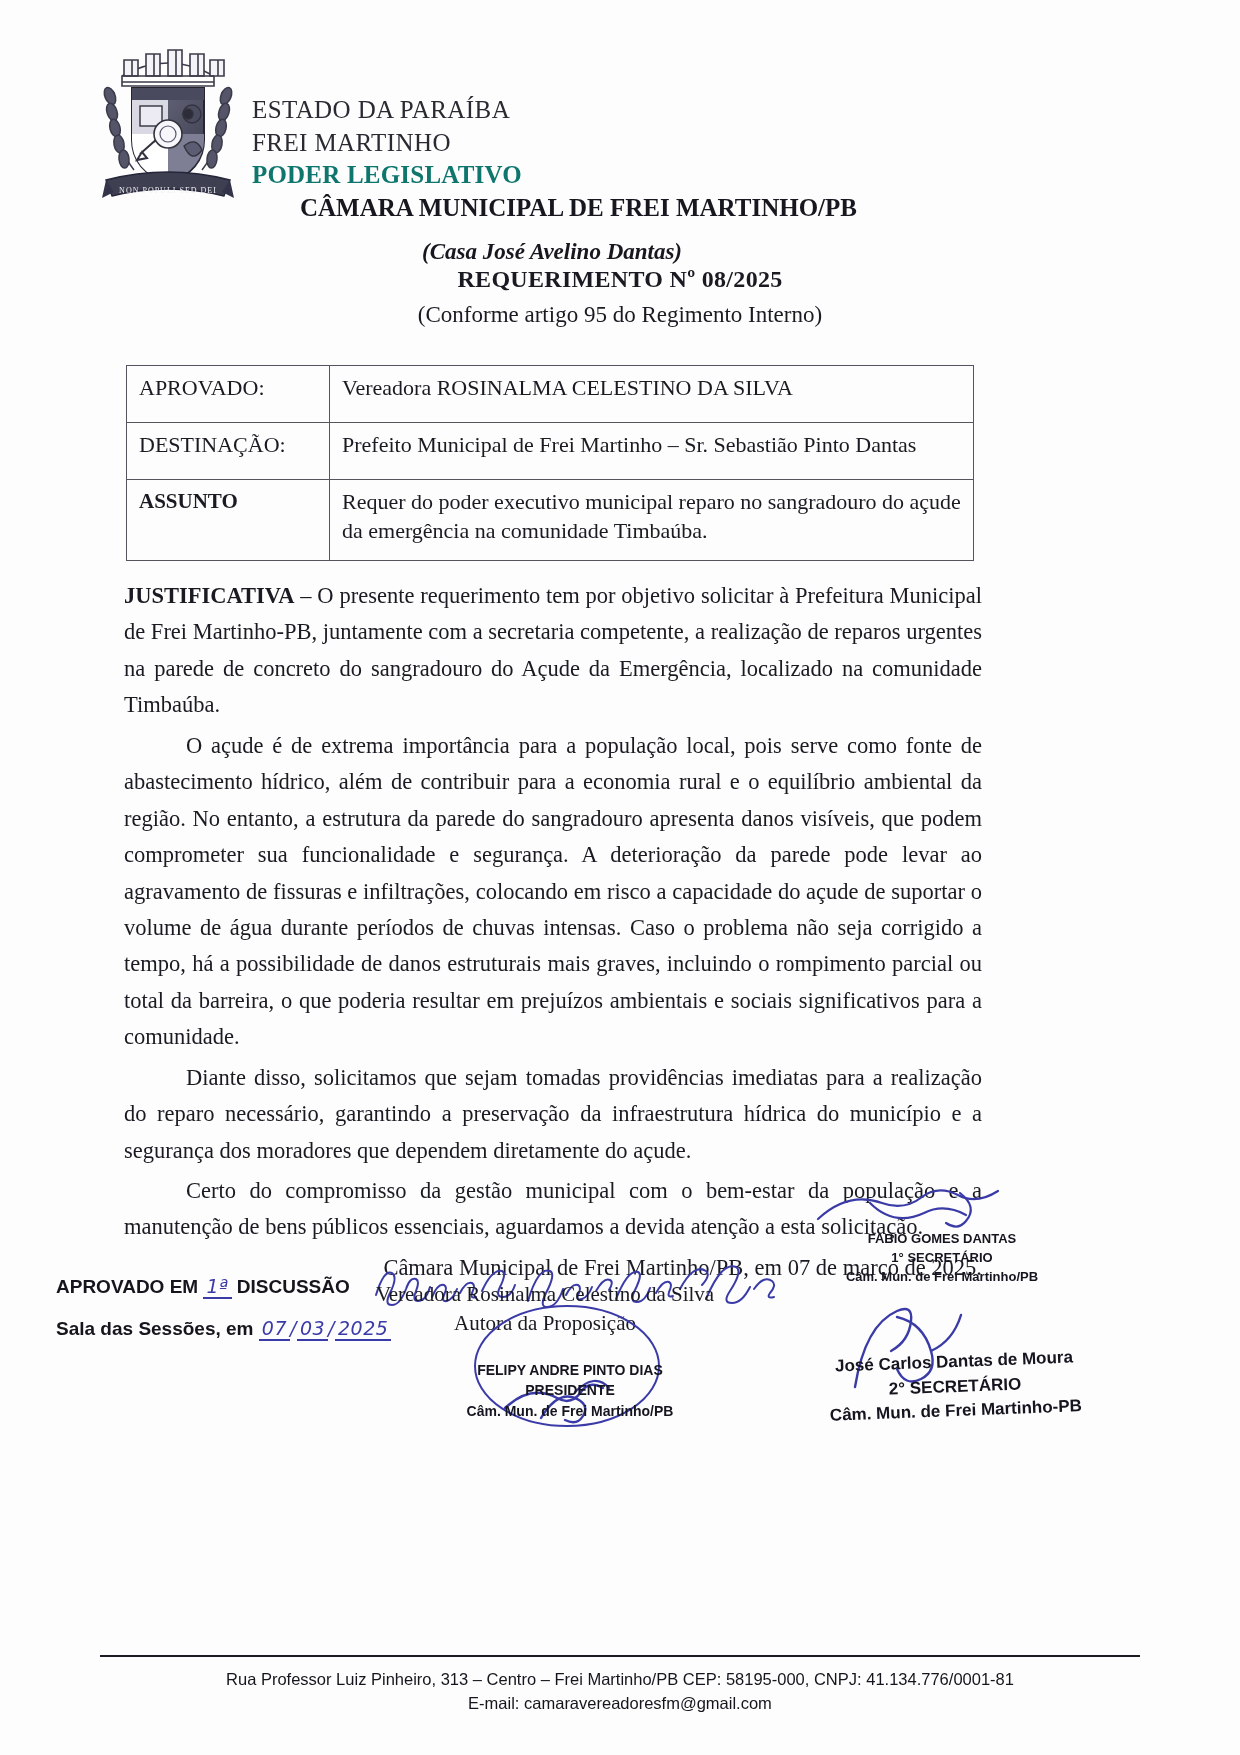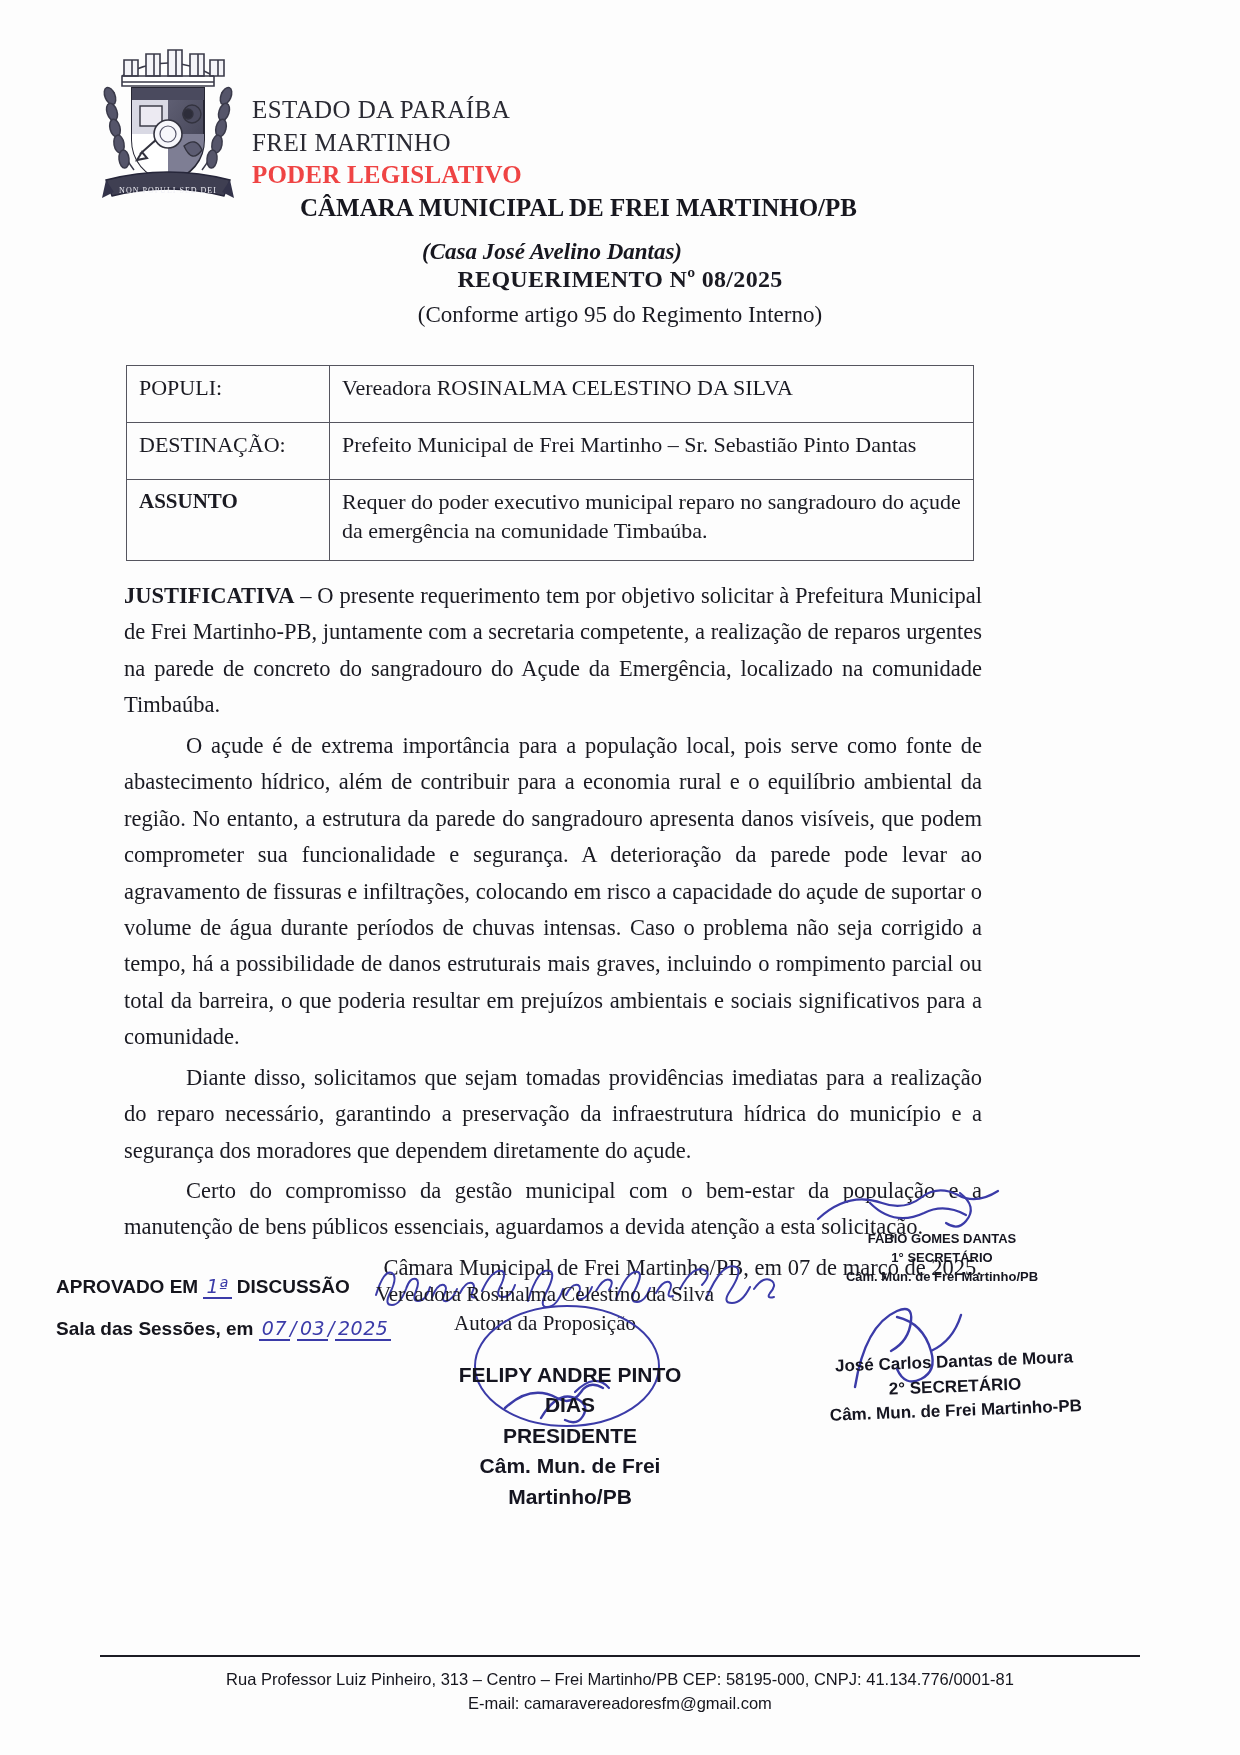--- a/index.html
+++ b/index.html
@@ -46,21 +46,21 @@
   }
   .hl1, .hl2 {
     font-size: 25px;
     letter-spacing: 0.4px;
     color: #2a2a33;
   }
   .hl3 {
     font-size: 25px;
     font-weight: bold;
     letter-spacing: 0.2px;
-    color: #ef4444;
+    color: #0f766e;
   }
   .hl4 {
     font-size: 25px;
     font-weight: bold;
     margin-left: 48px;
     color: #17171f;
   }
   .hl5 {
     font-size: 23px;
     font-weight: bold;
@@ -154,21 +154,21 @@
   .sig-center .nm { white-space: nowrap; }
 
   .pres-stamp {
     position: absolute;
     left: 440px;
     top: 165px;
     width: 260px;
     text-align: center;
     font-family: "Liberation Sans", sans-serif;
     font-weight: bold;
-    font-size: 21px;
+    font-size: 14px;
     line-height: 1.45;
     color: #151520;
   }
 
   .sec1-stamp {
     position: absolute;
     right: 168px;
     top: 35px;
     width: 260px;
     text-align: center;
@@ -326,21 +326,21 @@
       <div class="hl5">(Casa José Avelino Dantas)</div>
     </div>
   </div>
 
   <div class="doc-title">REQUERIMENTO Nº 08/2025</div>
   <div class="doc-subtitle">(Conforme artigo 95 do Regimento Interno)</div>
 
   <table class="info-table">
     <tbody>
       <tr class="r1">
-        <td class="label">POPULI:</td>
+        <td class="label">APROVADO:</td>
         <td class="value">Vereadora ROSINALMA CELESTINO DA SILVA</td>
       </tr>
       <tr class="r2">
         <td class="label">DESTINAÇÃO:</td>
         <td class="value">Prefeito Municipal de Frei Martinho – Sr. Sebastião Pinto Dantas</td>
       </tr>
       <tr class="r3">
         <td class="label bold">ASSUNTO</td>
         <td class="value">Requer do poder executivo municipal reparo no sangradouro do açude da emergência na comunidade Timbaúba.</td>
       </tr>

